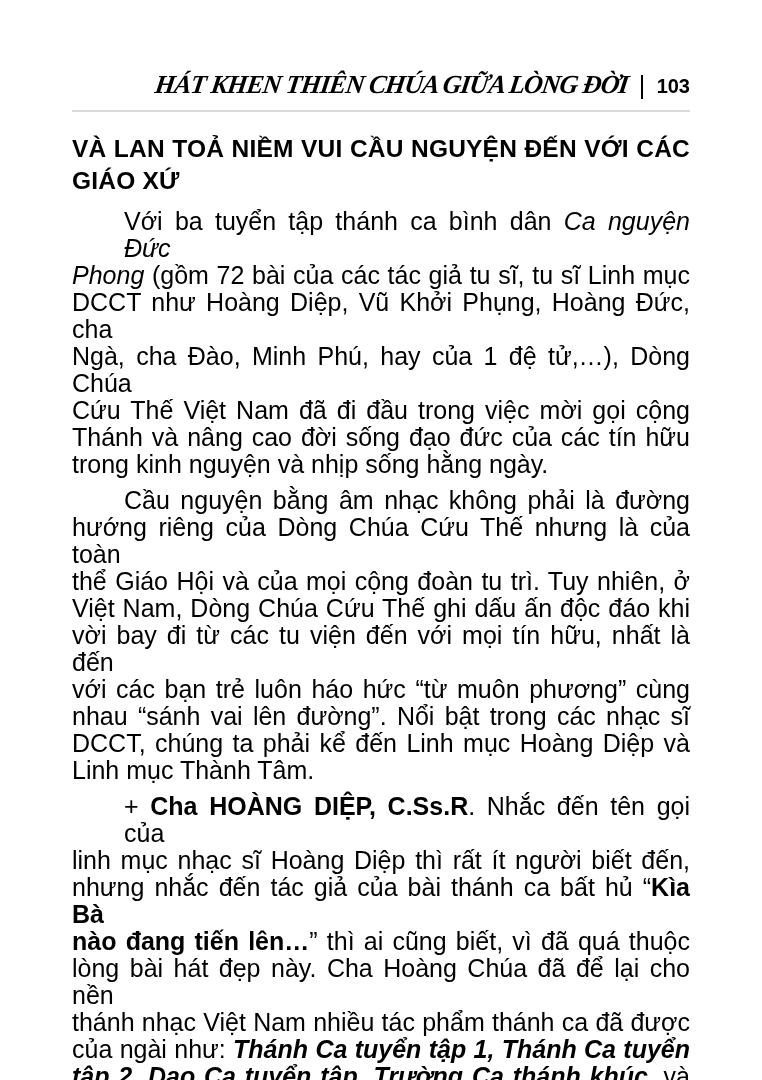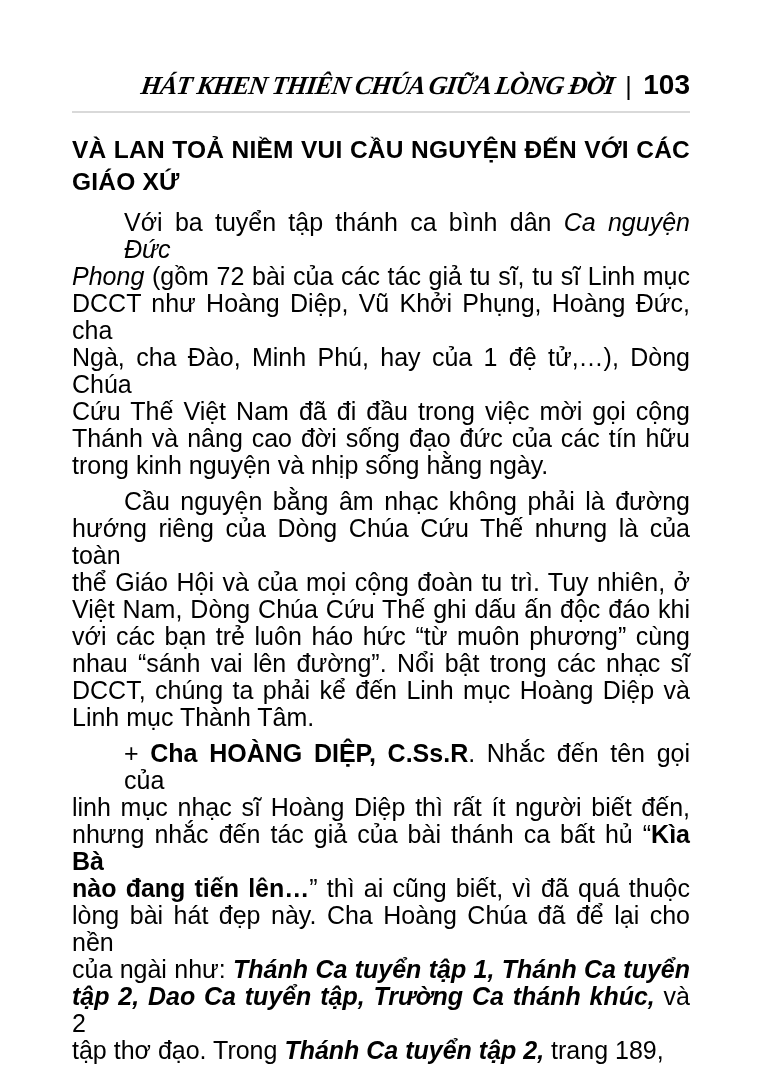--- a/index.html
+++ b/index.html
@@ -39,21 +39,21 @@
   }
   .rh-sep {
     display: inline-block;
     margin: 0 7px 0 9px;
     font-size: 25px;
     font-weight: 400;
     vertical-align: -1px;
   }
   .rh-page {
     display: inline-block;
-    font-size: 28px;
+    font-size: 20px;
     font-weight: bold;
   }
   .rule {
     margin-top: 7px;
     height: 2px;
     background: #d9d9d9;
   }
   
   .heading {
     margin: 21px 0 0 0;
@@ -113,31 +113,33 @@
           <div class="line"><span class="seg-n">Ngà, cha Đào, Minh Phú, hay của 1 đệ tử,…), Dòng Chúa</span></div>
           <div class="line"><span class="seg-n">Cứu Thế Việt Nam đã đi đầu trong việc mời gọi cộng</span></div>
           <div class="line"><span class="seg-n">Thánh và nâng cao đời sống đạo đức của các tín hữu</span></div>
           <div class="line last"><span class="seg-n">trong kinh nguyện và nhịp sống hằng ngày.</span></div>
         </div>
         <div class="paragraph">
           <div class="line indent"><span class="seg-n">Cầu nguyện bằng âm nhạc không phải là đường</span></div>
           <div class="line"><span class="seg-n">hướng riêng của Dòng Chúa Cứu Thế nhưng là của toàn</span></div>
           <div class="line"><span class="seg-n">thể Giáo Hội và của mọi cộng đoàn tu trì. Tuy nhiên, ở</span></div>
           <div class="line"><span class="seg-n">Việt Nam, Dòng Chúa Cứu Thế ghi dấu ấn độc đáo khi</span></div>
+          <div class="line"><span class="seg-n">vời bay đi từ các tu viện đến với mọi tín hữu, nhất là đến</span></div>
           <div class="line"><span class="seg-n">với các bạn trẻ luôn háo hức “từ muôn phương” cùng</span></div>
           <div class="line"><span class="seg-n">nhau “sánh vai lên đường”. Nổi bật trong các nhạc sĩ</span></div>
           <div class="line"><span class="seg-n">DCCT, chúng ta phải kể đến Linh mục Hoàng Diệp và</span></div>
           <div class="line last"><span class="seg-n">Linh mục Thành Tâm.</span></div>
         </div>
         <div class="paragraph">
           <div class="line indent"><span class="seg-n">+ </span><span class="seg-b">Cha HOÀNG DIỆP, C.Ss.R</span><span class="seg-n">. Nhắc đến tên gọi của</span></div>
           <div class="line"><span class="seg-n">linh mục nhạc sĩ Hoàng Diệp thì rất ít người biết đến,</span></div>
           <div class="line"><span class="seg-n">nhưng nhắc đến tác giả của bài thánh ca bất hủ “</span><span class="seg-b">Kìa Bà</span></div>
           <div class="line"><span class="seg-b">nào đang tiến lên…</span><span class="seg-n">” thì ai cũng biết, vì đã quá thuộc</span></div>
           <div class="line"><span class="seg-n">lòng bài hát đẹp này. Cha Hoàng Chúa đã để lại cho nền</span></div>
+          <div class="line"><span class="seg-n">thánh nhạc Việt Nam nhiều tác phẩm thánh ca đã được</span></div>
           <div class="line"><span class="seg-n">của ngài như: </span><span class="seg-bi">Thánh Ca tuyển tập 1, Thánh Ca tuyển</span></div>
           <div class="line"><span class="seg-bi">tập 2, Dao Ca tuyển tập, Trường Ca thánh khúc,</span><span class="seg-n"> và 2</span></div>
           <div class="line last"><span class="seg-n">tập thơ đạo. Trong </span><span class="seg-bi">Thánh Ca tuyển tập 2,</span><span class="seg-n"> trang 189,</span></div>
         </div>
       </main>
 
   </div>
 </div>
 
 </body></html>

